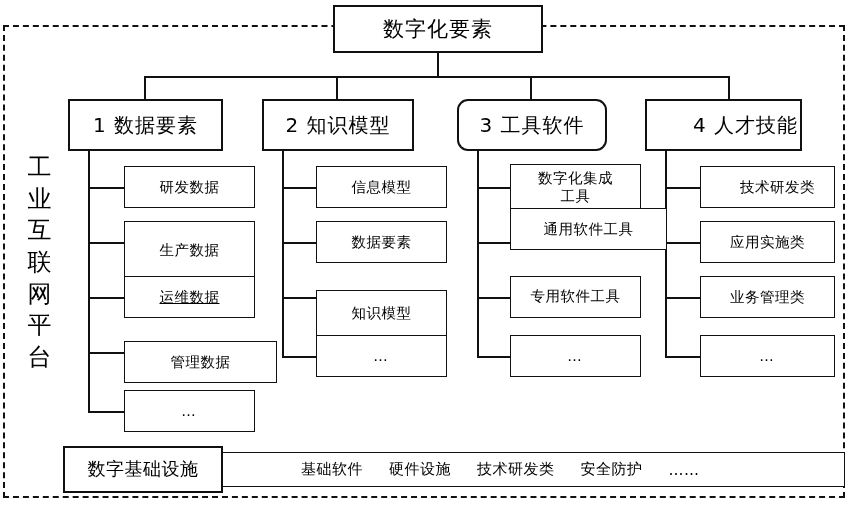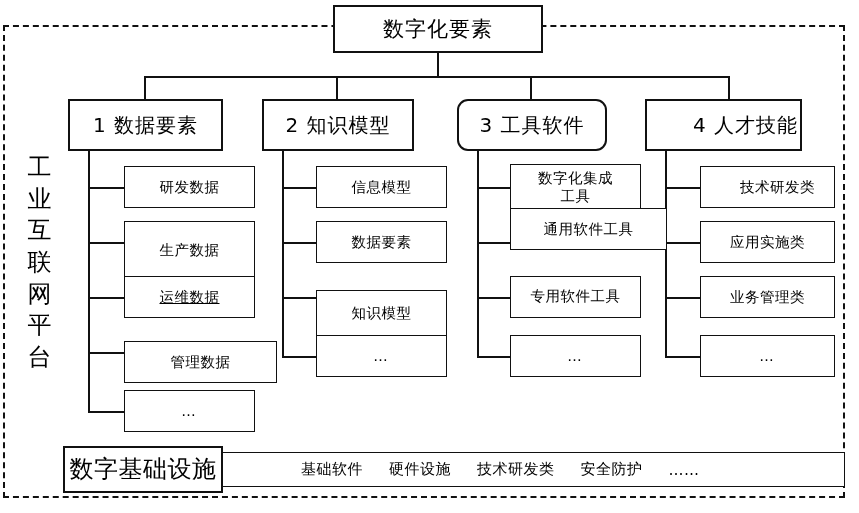--- a/index.html
+++ b/index.html
@@ -100,21 +100,21 @@
     display:flex;
     align-items:center;
     gap:26px;
     margin-left:200px;
     font-size:15px;
     letter-spacing:.5px;
   }
   .infra-label-box{
     left:63px; top:446px;
     width:160px; height:47px;
-    font-size:24px;
+    font-size:18px;
     letter-spacing:.5px;
     z-index:7;
   }
 </style>
 </head>
 <body>
 
 <div id="canvas">
 
   <div class="dashed-frame"></div>

